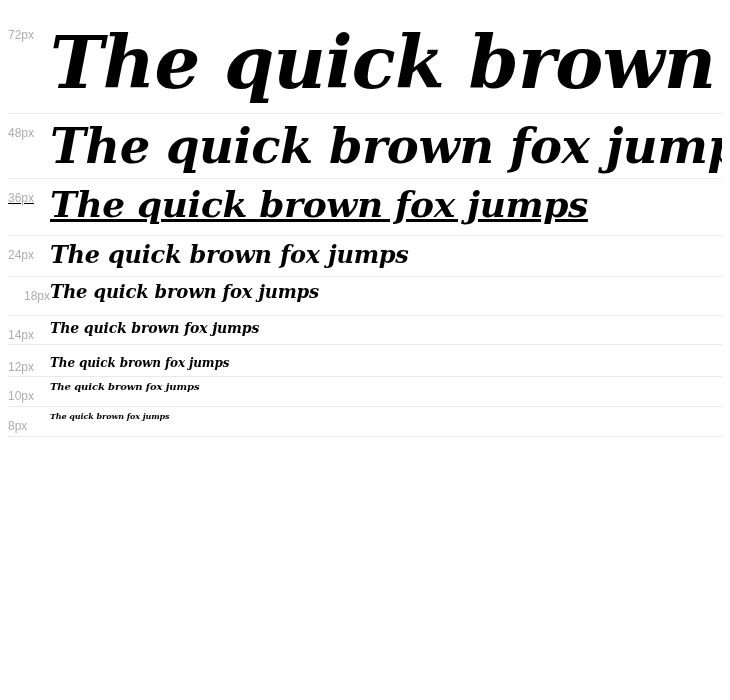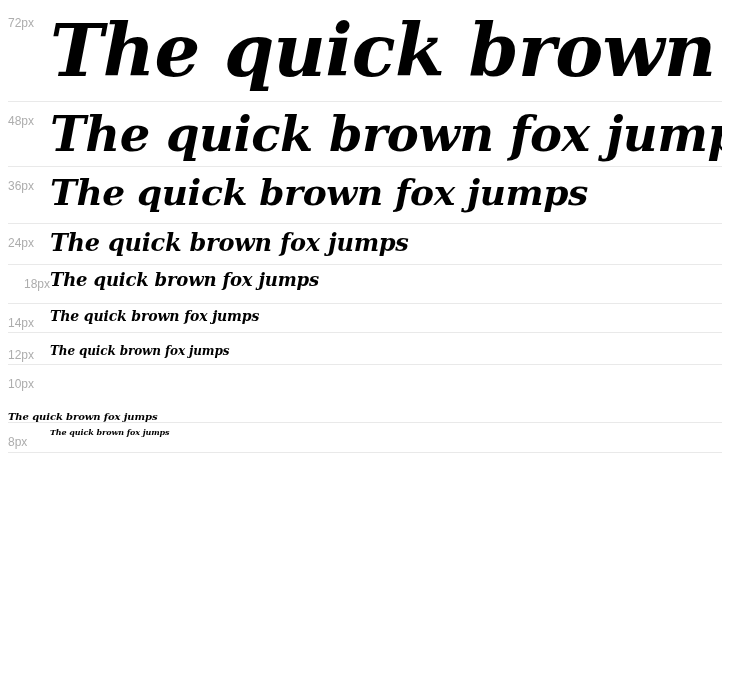--- a/index.html
+++ b/index.html
@@ -12,21 +12,21 @@
   html, body {
     margin: 0;
     padding: 0;
     width: 730px;
     height: 700px;
     overflow: hidden;
     background: var(--background);
   }
   .waterfall {
     margin: 0 8px;
-    padding-top: 4px;
+    padding-top: 16px;
     width: 714px;
   }
   .row {
     display: flex;
     align-items: flex-start;
     border-bottom: 1px solid var(--row_border);
     overflow: hidden;
     white-space: nowrap;
   }
   .size {
@@ -42,26 +42,26 @@
     font-family: "DejaVu Serif", serif;
     font-style: italic;
     font-weight: 700;
     color: var(--preview_text);
     white-space: nowrap;
     letter-spacing: -0.01em;
   }
   
   .s72 { min-height: 98px; } .s72 .preview { font-size: 72px; }
   .s48 { min-height: 65px; justify-content: space-between; } .s48 .preview { font-size: 48px; }
-  .s36 { min-height: 57px; } .s36 .preview { font-size: 36px; }
+  .s36 { min-height: 57px; text-decoration: underline; } .s36 .preview { font-size: 36px; }
   .s24 { min-height: 41px; } .s24 .preview { font-size: 24px; }
   .s18 { min-height: 39px; text-align: right; } .s18 .preview { font-size: 18px; }
   .s14 { min-height: 29px; } .s14 .preview { font-size: 14px; }
   .s12 { min-height: 32px; align-items: center; } .s12 .preview { font-size: 12px; }
-  .s10 { min-height: 30px; flex-direction: column; } .s10 .preview { font-size: 10px; }
+  .s10 { min-height: 30px; } .s10 .preview { font-size: 10px; }
   .s8  { min-height: 30px; } .s8  .preview { font-size: 8px;  }
 </style>
 </head>
 <body>
 
 <div class="waterfall">
 
   <div class="row s72">
     <div class="size">72px</div>
     <div class="preview">The quick brown fox jumps</div>

